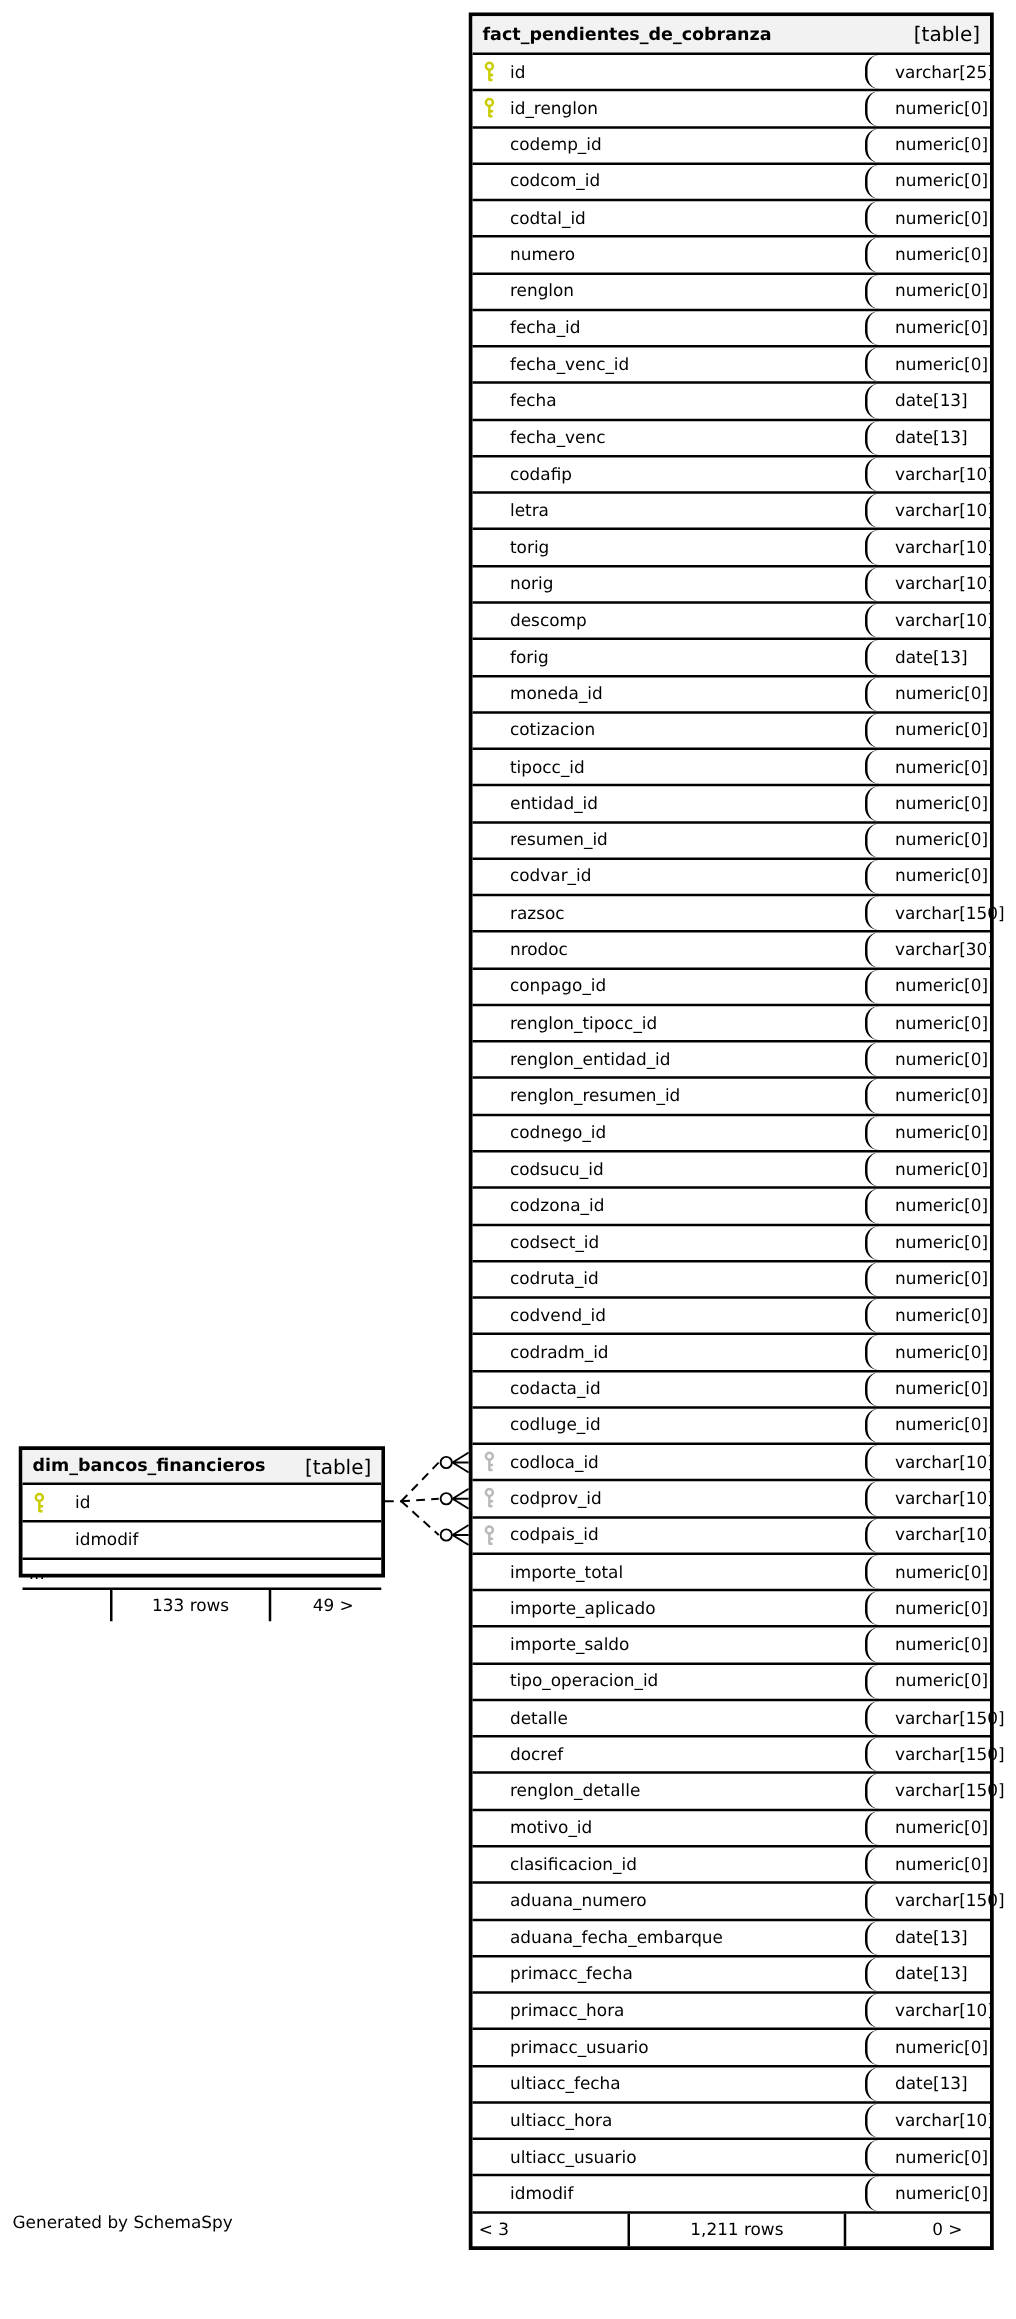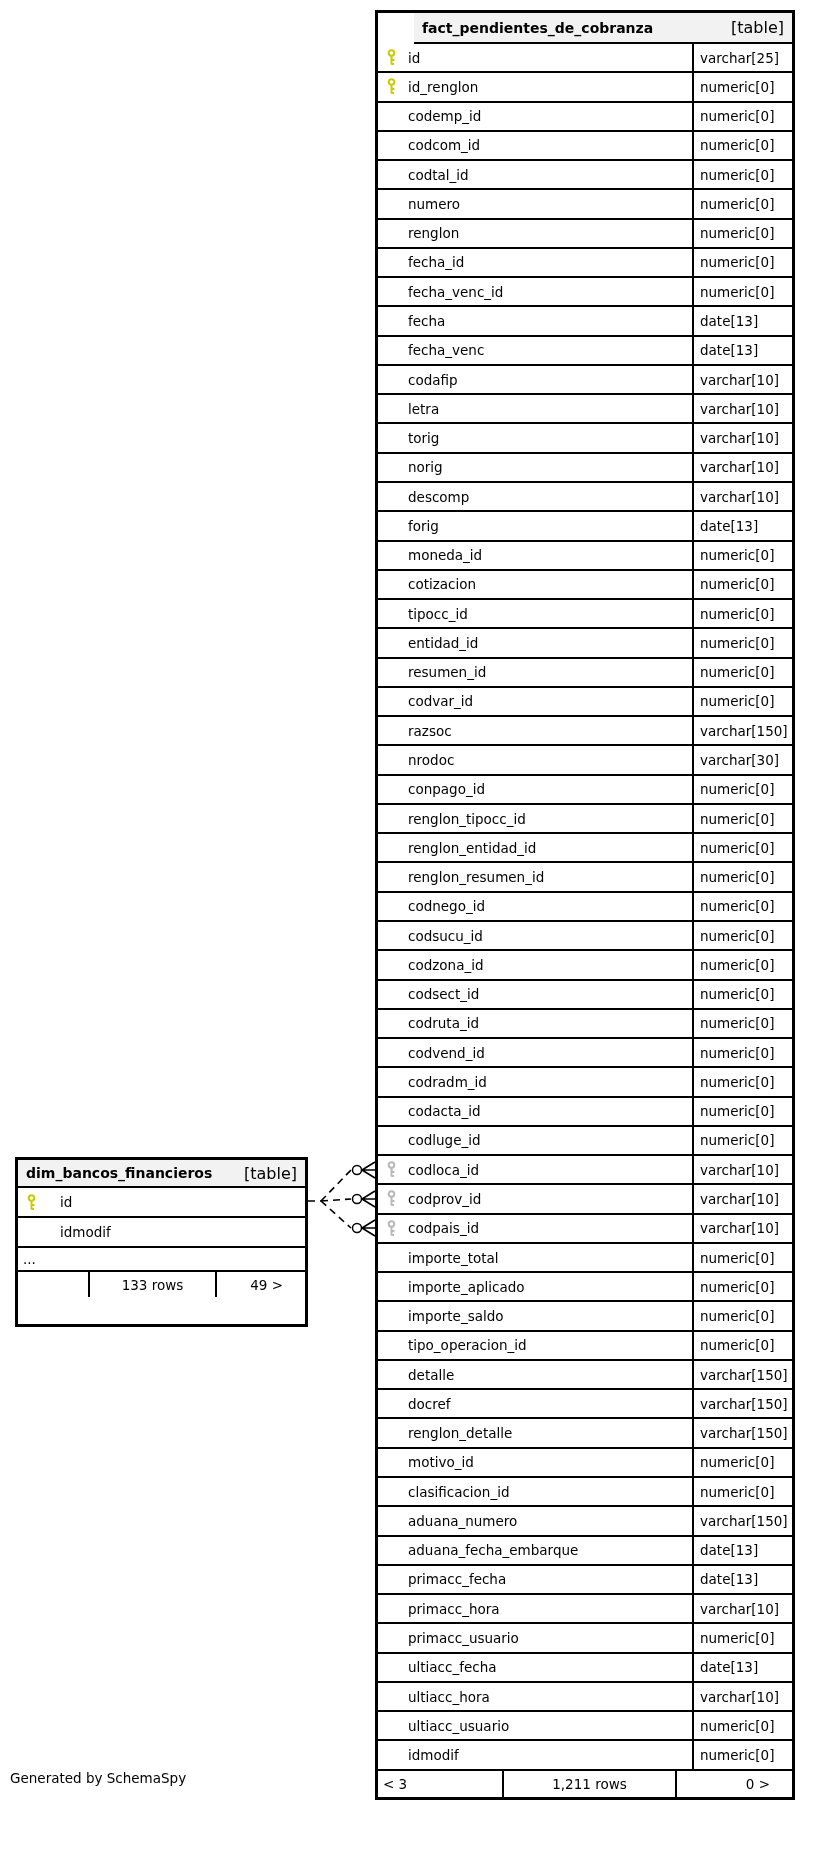--- a/index.html
+++ b/index.html
@@ -11,46 +11,46 @@
   .tbl-header{background:#f2f2f2;border-bottom:2px solid #000;display:flex;align-items:center;justify-content:space-between;padding:0 8px;flex:none;}
   .tbl-name{font-weight:bold;font-size:14px;}
   .tbl-tag{font-size:16px;}
 
   .tbl-rows{display:flex;flex-direction:column;flex:none;}
   .t-row{display:flex;align-items:center;flex:1 1 0;box-sizing:border-box;min-height:0;}
   .t-row + .t-row{border-top:2px solid #000;}
   .key-slot{flex:none;width:18px;margin-left:9px;display:flex;align-items:center;justify-content:flex-start;}
   .col-name{font-size:13.5px;white-space:nowrap;overflow:hidden;}
   .fact .col-name{flex:none;width:284px;padding-left:3px;}
-  .col-type{flex:1;border-left:2px solid #000;align-self:stretch;display:flex;align-items:center;padding-left:6px;font-size:13.5px;white-space:nowrap;}
+  .col-type{flex:1;border-left:2px solid #000;align-self:stretch;display:flex;align-items:center;padding-left:22px;font-size:13.5px;white-space:nowrap;border-radius:11px;}
   .dim .col-name{padding-left:15px;}
 
   .ellipsis-row{border-top:2px solid #000;flex:none;display:flex;align-items:center;padding-left:5px;font-size:13.5px;}
 
   .tbl-footer{border-top:2px solid #000;flex:none;display:flex;align-items:stretch;font-size:13.5px;}
   .tbl-footer .cell{display:flex;align-items:center;box-sizing:border-box;}
   .tbl-footer .cell + .cell{border-left:2px solid #000;}
   .cell.c-left{padding-left:5px;}
   .cell.c-mid{justify-content:center;}
   .cell.c-right{justify-content:flex-end;padding-right:22px;}
   .fact .cell.c-left{width:124px;}
   .fact .cell.c-mid{width:173px;}
   .fact .cell.c-right{flex:1;}
   .dim .cell.c-left{width:70px;}
   .dim .cell.c-mid{width:127px;}
   .dim .cell.c-right{flex:1;}
 
   
   .fact{left:375px;top:10px;width:420px;height:1790px;}
-  .fact .tbl-header{height:29px;margin-left:36px;}
+  .fact .tbl-header{height:29px;}
   .fact .tbl-rows{height:1725px;}
   .fact .tbl-footer{height:26px;}
 
   
-  .dim{left:15px;top:1157px;width:293px;height:170px;}
+  .dim{left:15px;top:1157px;width:293px;height:105px;}
   .dim .tbl-header{height:26px;}
   .dim .t-row{flex:none;height:28px;}
   .dim .t-row + .t-row{height:30px;}
   .dim .ellipsis-row{height:22px;}
   .dim .tbl-footer{height:25px;}
 
   .credit{position:absolute;left:10px;top:1770px;font-size:13.5px;}
 </style>
 </head>
 <body>

